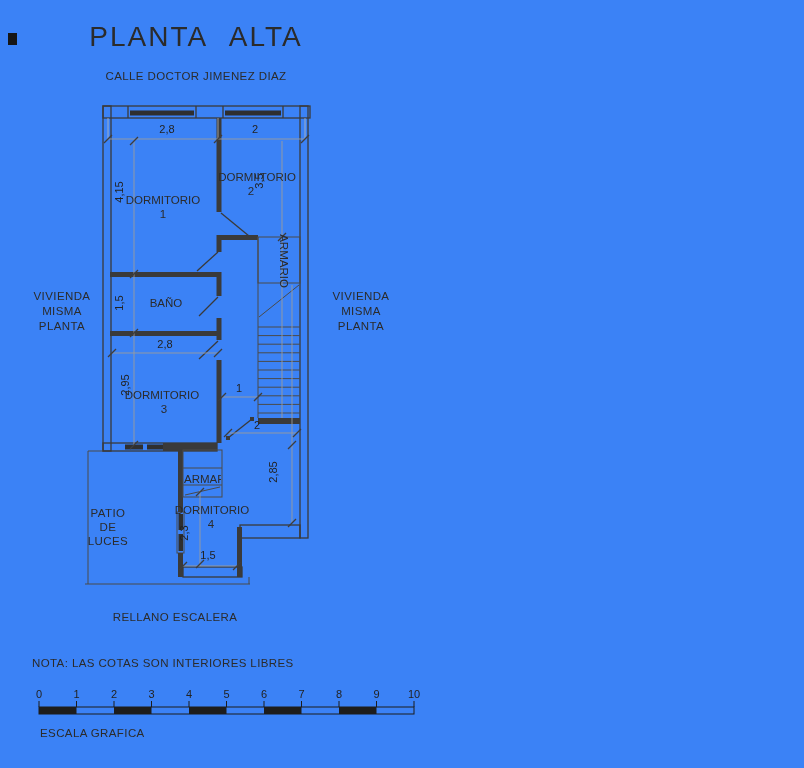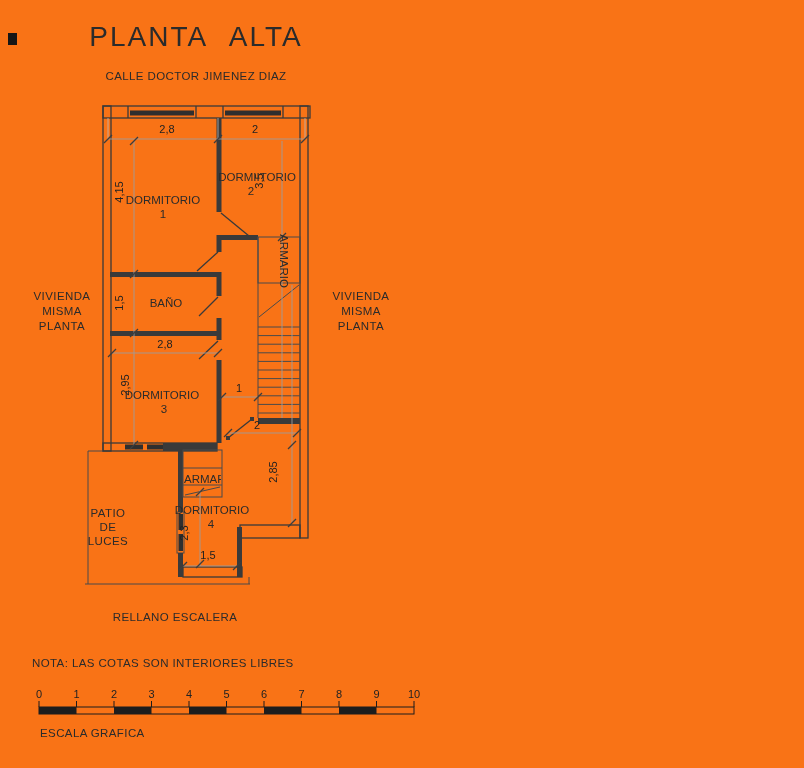--- a/index.html
+++ b/index.html
@@ -1,16 +1,16 @@
 <!DOCTYPE html>
 <html><head>
 <meta charset="utf-8">
 <style>
   html,body{margin:0;padding:0;background:#fff;}
-  .page{position:relative;width:804px;height:768px;background:#f97316;overflow:hidden;
+  .page{position:relative;width:804px;height:768px;background:#3b82f6;overflow:hidden;
         font-family:"Liberation Sans", sans-serif;}
   svg{position:absolute;left:0;top:0;}
   text{fill:#2b2b2b;font-family:"Liberation Sans", sans-serif;}
   .t-title{font-size:28px;letter-spacing:2px;word-spacing:14px;}
   .t-sub{font-size:11.5px;letter-spacing:0.4px;}
   .t-room{font-size:11.5px;}
   .t-dim{font-size:11px;fill:#222;}
   .wall{fill:#3a3a3a;stroke:none;}
   .wline{stroke:#3a3a3a;stroke-width:1.3;fill:none;}
   .thin{stroke:#4a4a4a;stroke-width:1;fill:none;}

